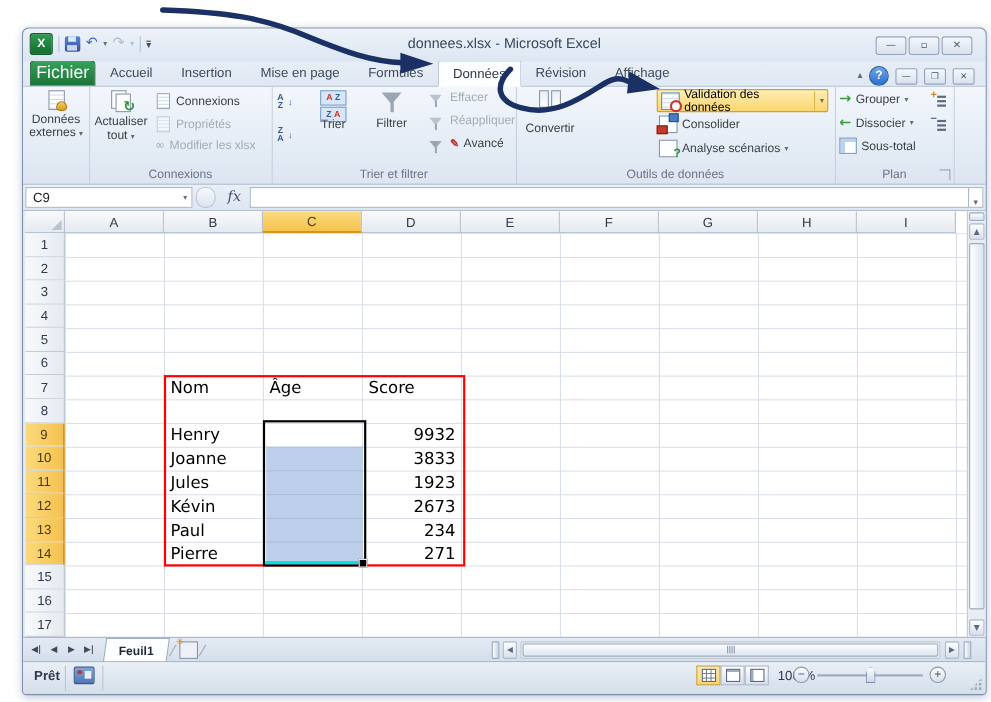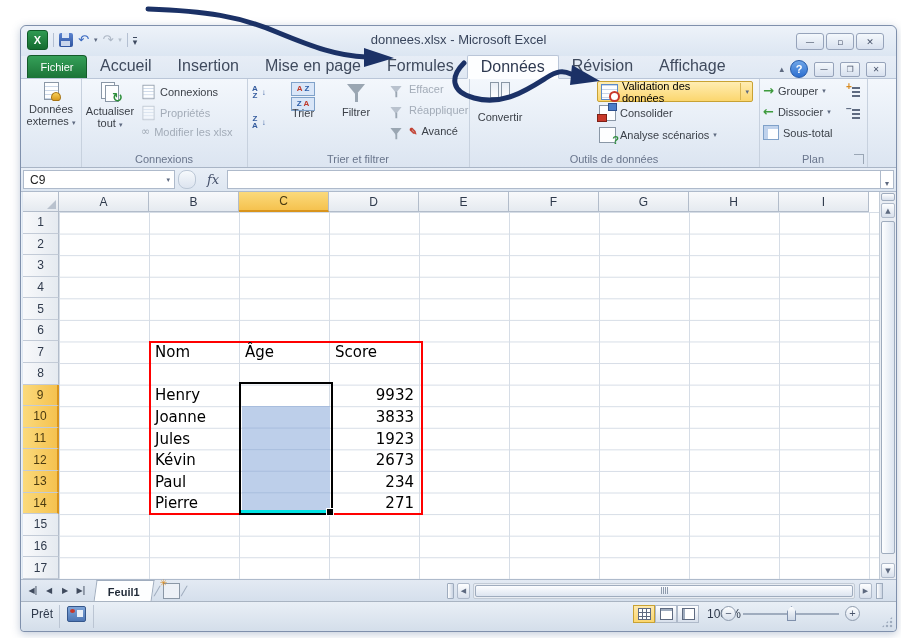--- a/index.html
+++ b/index.html
@@ -25,22 +25,22 @@
   .qat-more{color:#3E4A60;font-size:9px;font-family:"DejaVu Sans",sans-serif;border-top:1px solid #3E4A60;line-height:8px;margin-top:2px;}
   #title{position:absolute;top:6px;left:0;right:0;text-align:center;font-size:13px;color:#3A4threads;color:#39455C;}
   .winbtns{position:absolute;top:7px;right:12px;display:flex;gap:2px;}
   .wb{width:26px;height:15px;border:1px solid #96A3BA;border-radius:3px;background:linear-gradient(#F4F8FC,#D8E1EF);
     color:#4A556C;font-size:9px;display:flex;align-items:center;justify-content:center;font-family:"DejaVu Sans",sans-serif;}
   
   #tabrow{position:absolute;left:0;top:30px;right:0;height:23px;display:flex;align-items:flex-end;
     padding-left:6px;border-bottom:1px solid #BAC6D8;box-sizing:border-box;background:linear-gradient(#E7EDF6,#DFE8F3);}
   .filetab{width:58px;height:22px;background:linear-gradient(#2F9A52,#17703:2);
     background:linear-gradient(#35A058,#1B7437);border:1px solid #145A2A;border-bottom:none;border-radius:4px 4px 0 0;
-    color:#fff;font-size:11px;display:flex;align-items:center;justify-content:center;}
-  .tab{height:22px;padding:0 13px;display:flex;align-items:center;font-size:16px;color:#3F4A5D;}
+    color:#fff;font-size:16px;display:flex;align-items:center;justify-content:center;}
+  .tab{height:22px;padding:0 13px;display:flex;align-items:center;font-size:12px;color:#3F4A5D;}
   .tab.active{background:#FDFEFF;border:1px solid #BAC6D8;border-bottom:1px solid #FDFEFF;border-radius:2px 2px 0 0;
     margin-bottom:-1px;color:#2E3950;}
   .ribctl{position:absolute;right:10px;top:34px;display:flex;gap:6px;align-items:center;}
   .rc{color:#5E6A80;font-size:9px;font-family:"DejaVu Sans",sans-serif;}
   .help{width:16px;height:16px;border-radius:50%;background:linear-gradient(#6FA6E8,#2D6FD0);color:#fff;
     font-size:11px;font-weight:bold;display:flex;align-items:center;justify-content:center;border:1px solid #2459A8;}
   .wb2{width:18px;height:13px;border:1px solid #96A3BA;border-radius:2px;background:linear-gradient(#F4F8FC,#D8E1EF);
     color:#4A556C;font-size:8px;display:flex;align-items:center;justify-content:center;font-family:"DejaVu Sans",sans-serif;}
   
   #ribbon{position:absolute;left:0;top:53px;right:0;height:89px;background:linear-gradient(#F3F7FC 0%,#E6EDF6 55%,#DCE5F1 100%);
@@ -154,21 +154,21 @@
   #hsplit{position:absolute;left:426px;width:7px;height:16px;background:linear-gradient(90deg,#FDFEFF,#C9D3E2);border:1px solid #9FACBE;border-radius:1px;box-sizing:border-box;}
   .harr{position:absolute;width:13px;height:16px;display:flex;align-items:center;justify-content:center;
     background:linear-gradient(#FDFEFF,#D8E0EC);border:1px solid #AFBACA;border-radius:2px;color:#5E6A80;font-size:7px;font-family:"DejaVu Sans",sans-serif;box-sizing:border-box;}
   #htrack{position:absolute;left:452px;width:382px;height:16px;background:#E9EDF3;border:1px solid #C2CBD6;border-radius:2px;box-sizing:border-box;}
   #hthumb{position:absolute;left:1px;top:1px;bottom:1px;width:378px;background:linear-gradient(#FDFEFF,#DDE5F0);
     border:1px solid #9FACBE;border-radius:2px;box-sizing:border-box;display:flex;align-items:center;justify-content:center;gap:1px;}
   #hthumb i{display:block;width:1px;height:7px;background:#8E9BAD;}
   
   #statusbar{position:absolute;left:0;top:575px;right:0;bottom:0;background:linear-gradient(#E9EFF6,#D4DEEA);
     border-top:1px solid #A9B4C2;border-radius:0 0 4px 4px;font-size:12px;color:#2F3A4C;}
-  #ready{position:absolute;left:10px;top:5px;}
+  #ready{position:absolute;left:10px;top:5px;font-weight:bold;}
   .sbsep{position:absolute;width:1px;top:3px;bottom:3px;background:#BBC5D3;}
   .macro{position:absolute;left:46px;top:4px;width:17px;height:14px;background:linear-gradient(#7FA5D8,#4E76B4);
     border:1px solid #35578C;border-radius:2px;}
   .macro:before{content:"";position:absolute;left:2px;top:2px;width:5px;height:4px;background:#C8382A;border-radius:50%;}
   .macro:after{content:"";position:absolute;right:2px;top:3px;width:6px;height:7px;background:#E8EFF8;}
   .views{position:absolute;left:612px;top:3px;display:flex;}
   .vbtn{width:22px;height:18px;border:1px solid #AFBACA;background:linear-gradient(#FDFEFF,#D8E0EC);
     display:flex;align-items:center;justify-content:center;box-sizing:border-box;}
   .vbtn.on{border:1px solid #C8A234;background:linear-gradient(#FFE9AC,#FBD66E);}
   .vico{width:11px;height:10px;border:1px solid #5E6A80;background:

